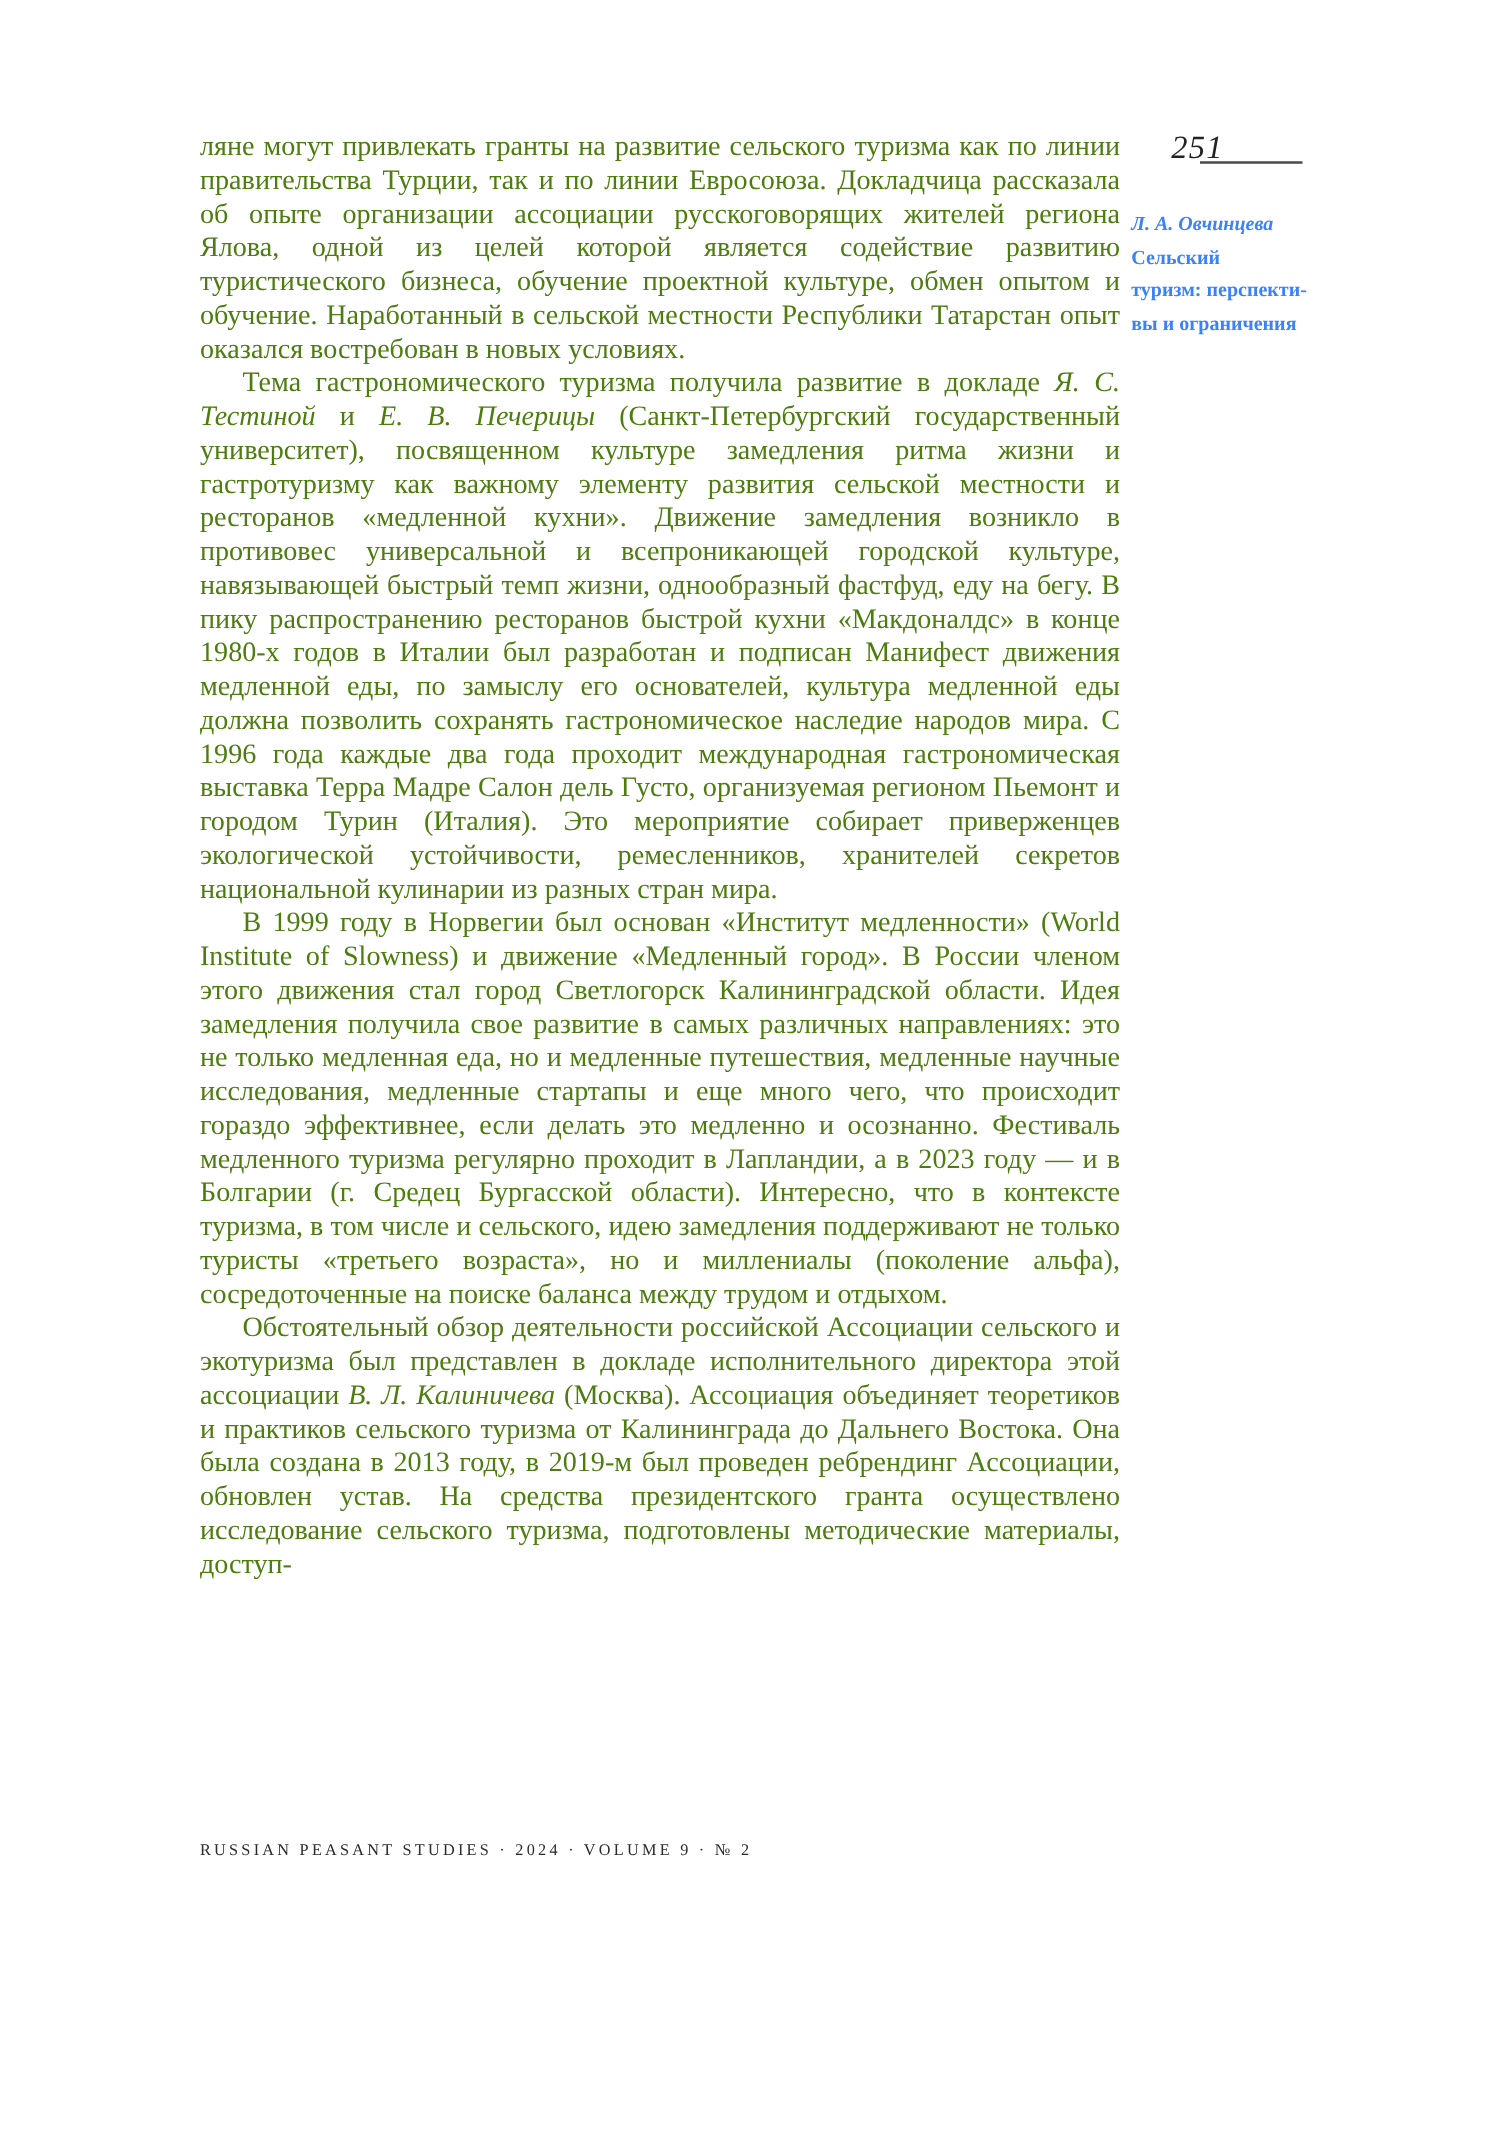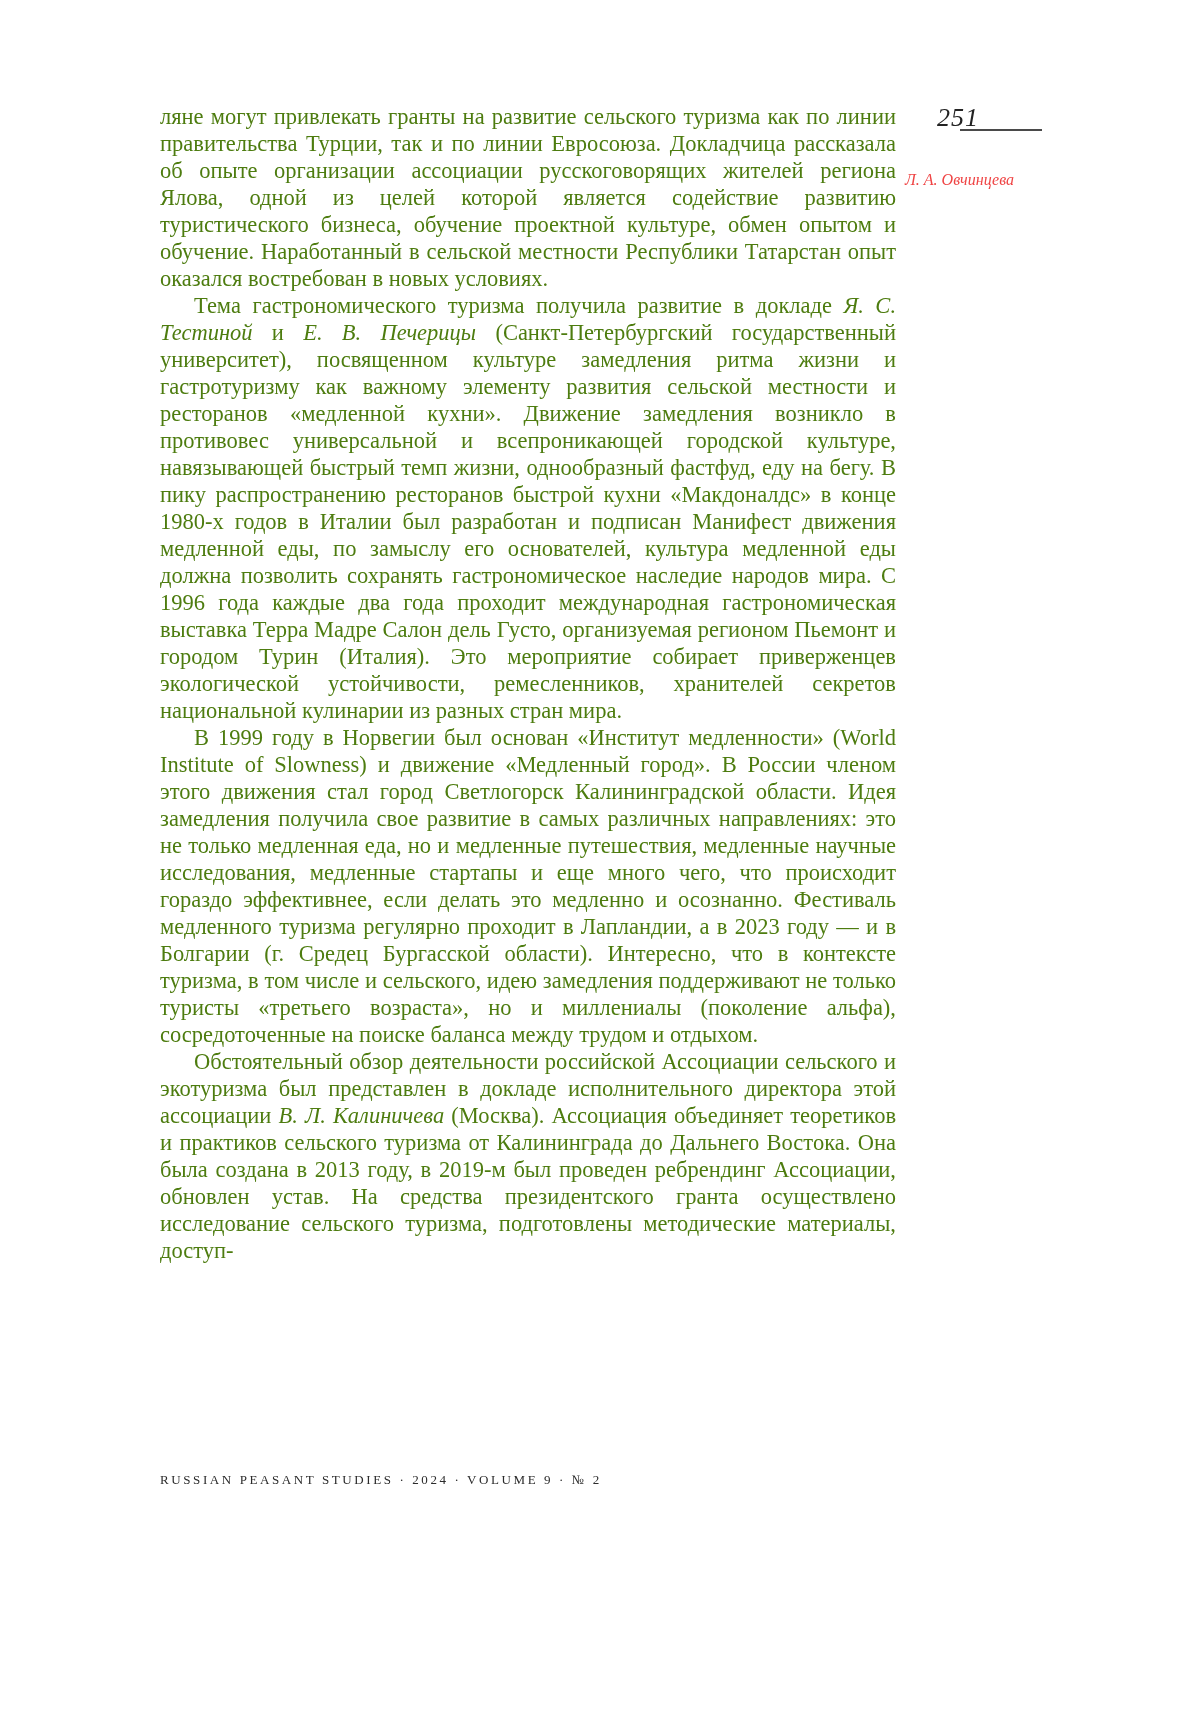--- a/index.html
+++ b/index.html
@@ -37,21 +37,22 @@
     background: #4a4a4a;
   }
   
   .margin-note {
     position: absolute;
     left: 905px;
     top: 167px;
     width: 150px;
     font-size: 16px;
     line-height: 26.5px;
-    color: #ef4444;
+    color: #3b82f6;
+    font-weight: bold;
   }
   .margin-author { font-style: italic; }
   
   .text-col {
     position: absolute;
     left: 160px;
     top: 103px;
     width: 736px;
     font-size: 22.5px;
     line-height: 27px;
@@ -75,20 +76,25 @@
 </head>
 <body>
 
 <div class="page">
 
   <div class="folio">251</div>
   <div class="folio-rule"></div>
 
   <aside class="margin-note">
     <div class="margin-author">Л. А. Овчинцева</div>
+    <div class="margin-title">
+      <div>Сельский</div>
+      <div>туризм: перспекти-</div>
+      <div>вы и ограничения</div>
+    </div>
   </aside>
 
   <section class="text-col">
 
     <p class="para no-indent"><span>ляне могут привлекать гранты на развитие сельского туризма как по линии правительства Турции, так и по линии Евросоюза. Докладчица рассказала об опыте организации ассоциации русскоговорящих жителей региона Ялова, одной из целей которой является содействие развитию туристического бизнеса, обучение проектной культуре, обмен опытом и обучение. Наработанный в сельской местности Республики Татарстан опыт оказался востребован в новых условиях.</span></p>
 
     <p class="para"><span>Тема гастрономического туризма получила развитие в докладе </span><span class="ital">Я. С. Тестиной</span><span> и </span><span class="ital">Е. В. Печерицы</span><span> (Санкт-Петербургский государственный университет), посвященном культуре замедления ритма жизни и гастротуризму как важному элементу развития сельской местности и ресторанов «медленной кухни». Движение замедления возникло в противовес универсальной и всепроникающей городской культуре, навязывающей быстрый темп жизни, однообразный фастфуд, еду на бегу. В пику распространению ресторанов быстрой кухни «Макдоналдс» в конце 1980-х годов в Италии был разработан и подписан Манифест движения медленной еды, по замыслу его основателей, культура медленной еды должна позволить сохранять гастрономическое наследие народов мира. С 1996 года каждые два года проходит международная гастрономическая выставка Терра Мадре Салон дель Густо, организуемая регионом Пьемонт и городом Турин (Италия). Это мероприятие собирает приверженцев экологической устойчивости, ремесленников, хранителей секретов национальной кулинарии из разных стран мира.</span></p>
 
     <p class="para"><span>В 1999 году в Норвегии был основан «Институт медленности» (World Institute of Slowness) и движение «Медленный город». В России членом этого движения стал город Светлогорск Калининградской области. Идея замедления получила свое развитие в самых различных направлениях: это не только медленная еда, но и медленные путешествия, медленные научные исследования, медленные стартапы и еще много чего, что происходит гораздо эффективнее, если делать это медленно и осознанно. Фестиваль медленного туризма регулярно проходит в Лапландии, а в 2023 году — и в Болгарии (г. Средец Бургасской области). Интересно, что в контексте туризма, в том числе и сельского, идею замедления поддерживают не только туристы «третьего возраста», но и миллениалы (поколение альфа), сосредоточенные на поиске баланса между трудом и отдыхом.</span></p>
 

